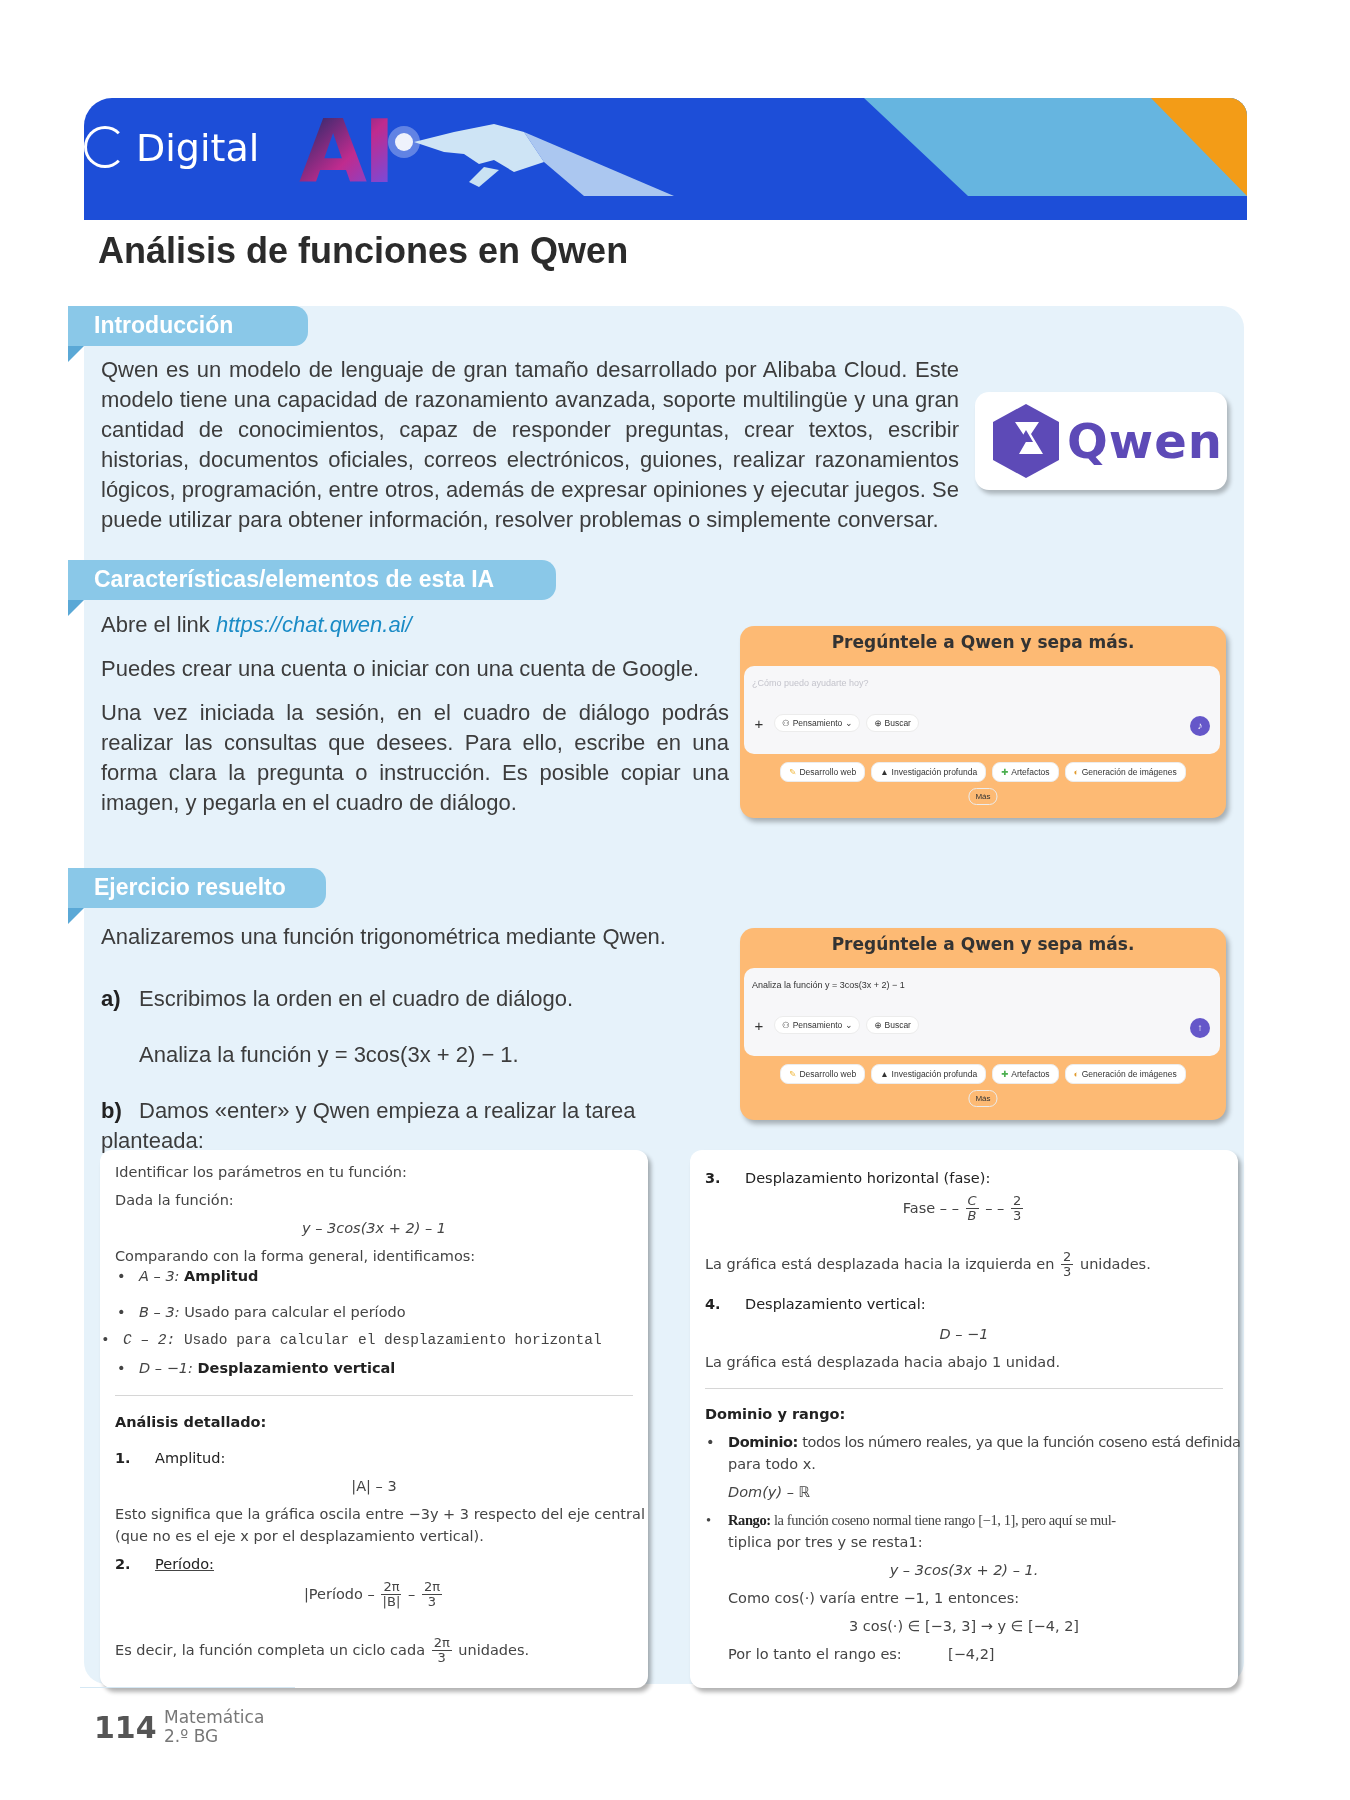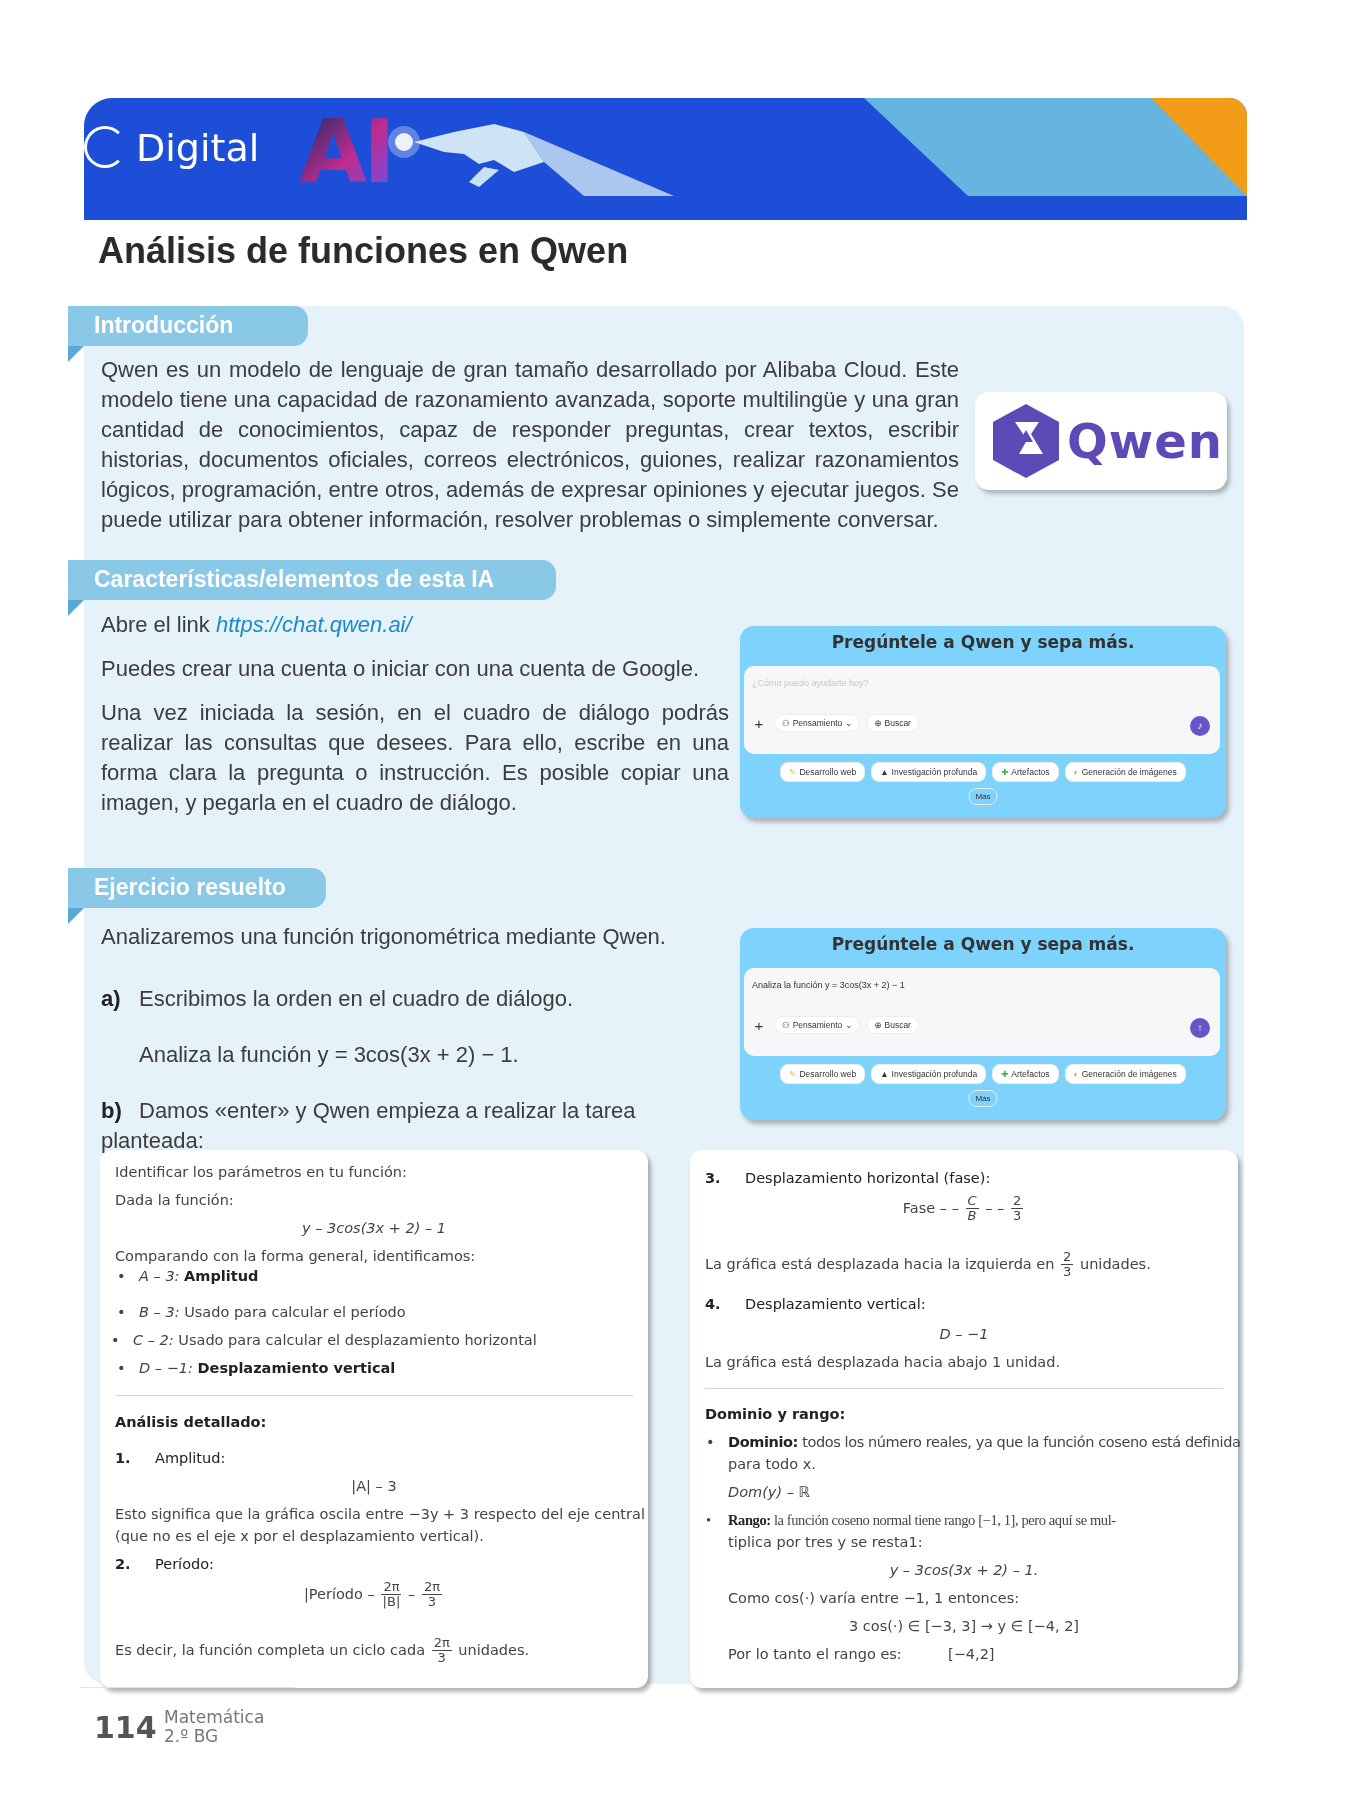--- a/index.html
+++ b/index.html
@@ -26,21 +26,21 @@
   .section-tab::after { content: ""; position: absolute; left: 0; top: 40px; width: 0; height: 0; border-left: 16px solid #5aa8d6; border-bottom: 16px solid transparent; }
 
   .body-text { position: absolute; font-size: 22px; line-height: 30px; color: #3c3c3c; }
   .justify { text-align: justify; }
   .link { color: #1a8bc6; font-style: italic; }
 
   .qwen-logo { position: absolute; left: 975px; top: 392px; width: 252px; height: 98px; background: #fff; border-radius: 14px; box-shadow: 3px 4px 4px rgba(0,0,0,0.25); display: flex; align-items: center; padding-left: 10px; }
   .qwen-logo .word { font-size: 48px; color: #5d4ab7; font-family: "DejaVu Sans", sans-serif; font-weight: bold; letter-spacing: 1px; }
 
   
-  .chat { position: absolute; left: 740px; width: 486px; height: 192px; background: #7dd3fc; border-radius: 14px; box-shadow: 3px 4px 5px rgba(0,0,0,0.28); }
+  .chat { position: absolute; left: 740px; width: 486px; height: 192px; background: #fdba74; border-radius: 14px; box-shadow: 3px 4px 5px rgba(0,0,0,0.28); }
   .chat .title { position: absolute; top: 6px; width: 100%; text-align: center; font-weight: bold; font-size: 17px; color: #333; font-family: "DejaVu Sans", sans-serif; }
   .chat .input-area { position: absolute; left: 4px; top: 40px; width: 476px; height: 88px; background: #f7f7f9; border-radius: 10px; }
   .chat .prompt { position: absolute; left: 8px; top: 12px; font-size: 9px; color: #c4c4cc; }
   .chat .prompt.filled { color: #333; }
   .chat .tools { position: absolute; left: 6px; top: 48px; display: flex; align-items: center; gap: 6px; }
   .chat .tool-btn { font-size: 8.5px; color: #333; border: 1px solid #ececec; border-radius: 12px; padding: 3px 7px; background: #fff; display: flex; align-items: center; gap: 3px; }
   .chat .plus { font-size: 15px; color: #333; width: 18px; text-align: center; }
   .chat .send { position: absolute; right: 10px; top: 50px; width: 20px; height: 20px; border-radius: 50%; background: #6557c9; color: #fff; font-size: 10px; text-align: center; line-height: 20px; }
   .chat .chips { position: absolute; top: 136px; width: 100%; display: flex; justify-content: center; gap: 6px; }
   .chat .chip { font-size: 8.5px; border: 1px solid #ececec; border-radius: 8px; padding: 4px 8px; color: #333; background: #fff; display: flex; align-items: center; gap: 3px; }
@@ -197,31 +197,31 @@
 </div>
 
 <div class="card" style="left:100px; top:1150px; width:548px; height:538px;">
   <div class="line" style="left:15px; top:14px;">Identificar los parámetros en tu función:</div>
   <div class="line" style="left:15px; top:42px;">Dada la función:</div>
   <div class="line c" style="left:0; width:548px; top:70px; font-style:italic;">y – 3cos(3x + 2) – 1</div>
   <div class="line" style="left:15px; top:98px;">Comparando con la forma general, identificamos:</div>
 
   <div class="line bullet" style="left:39px; top:118px;"><i>A – 3:</i> <b>Amplitud</b></div>
   <div class="line bullet" style="left:39px; top:154px;"><i>B – 3:</i> <span>Usado para calcular el período</span></div>
-  <div class="line bullet" style="left:33px; top:182px;"><i>C – 2:</i> <span>Usado para calcular el desplazamiento horizontal</span></div>
+  <div class="line bullet" style="left:23px; top:182px;font-family:Liberation Mono, monospace;"><i>C – 2:</i> <span>Usado para calcular el desplazamiento horizontal</span></div>
   <div class="line bullet" style="left:39px; top:210px;"><i>D – −1:</i> <b>Desplazamiento vertical</b></div>
 
   <div class="hr" style="left:15px; top:245px; width:518px;"></div>
 
   <div class="line" style="left:15px; top:264px;"><b>Análisis detallado:</b></div>
   <div class="line" style="left:15px; top:300px;"><b style="display:inline-block; width:40px;">1.</b><span style="color:#222">Amplitud:</span></div>
   <div class="line c" style="left:0; width:548px; top:328px;">|A| – 3</div>
   <div class="line" style="left:15px; top:356px;">Esto significa que la gráfica oscila entre −3y + 3 respecto del eje central</div>
   <div class="line" style="left:15px; top:378px;">(que no es el eje x por el desplazamiento vertical).</div>
-  <div class="line" style="left:15px; top:406px;"><b style="display:inline-block; width:40px;">2.</b><span style="color:#222">Período:</span></div>
+  <div class="line" style="left:15px; top:406px;text-decoration:underline;"><b style="display:inline-block; width:40px;">2.</b><span style="color:#222">Período:</span></div>
   <div class="line c" style="left:0; width:548px; top:430px;">
     <span>|Período –</span>
     <span class="frac">
         <span class="num">2π</span>
         <span>|B|</span>
       </span>
     –
     <span class="frac">
         <span class="num">2π</span>
         <span>3</span>

